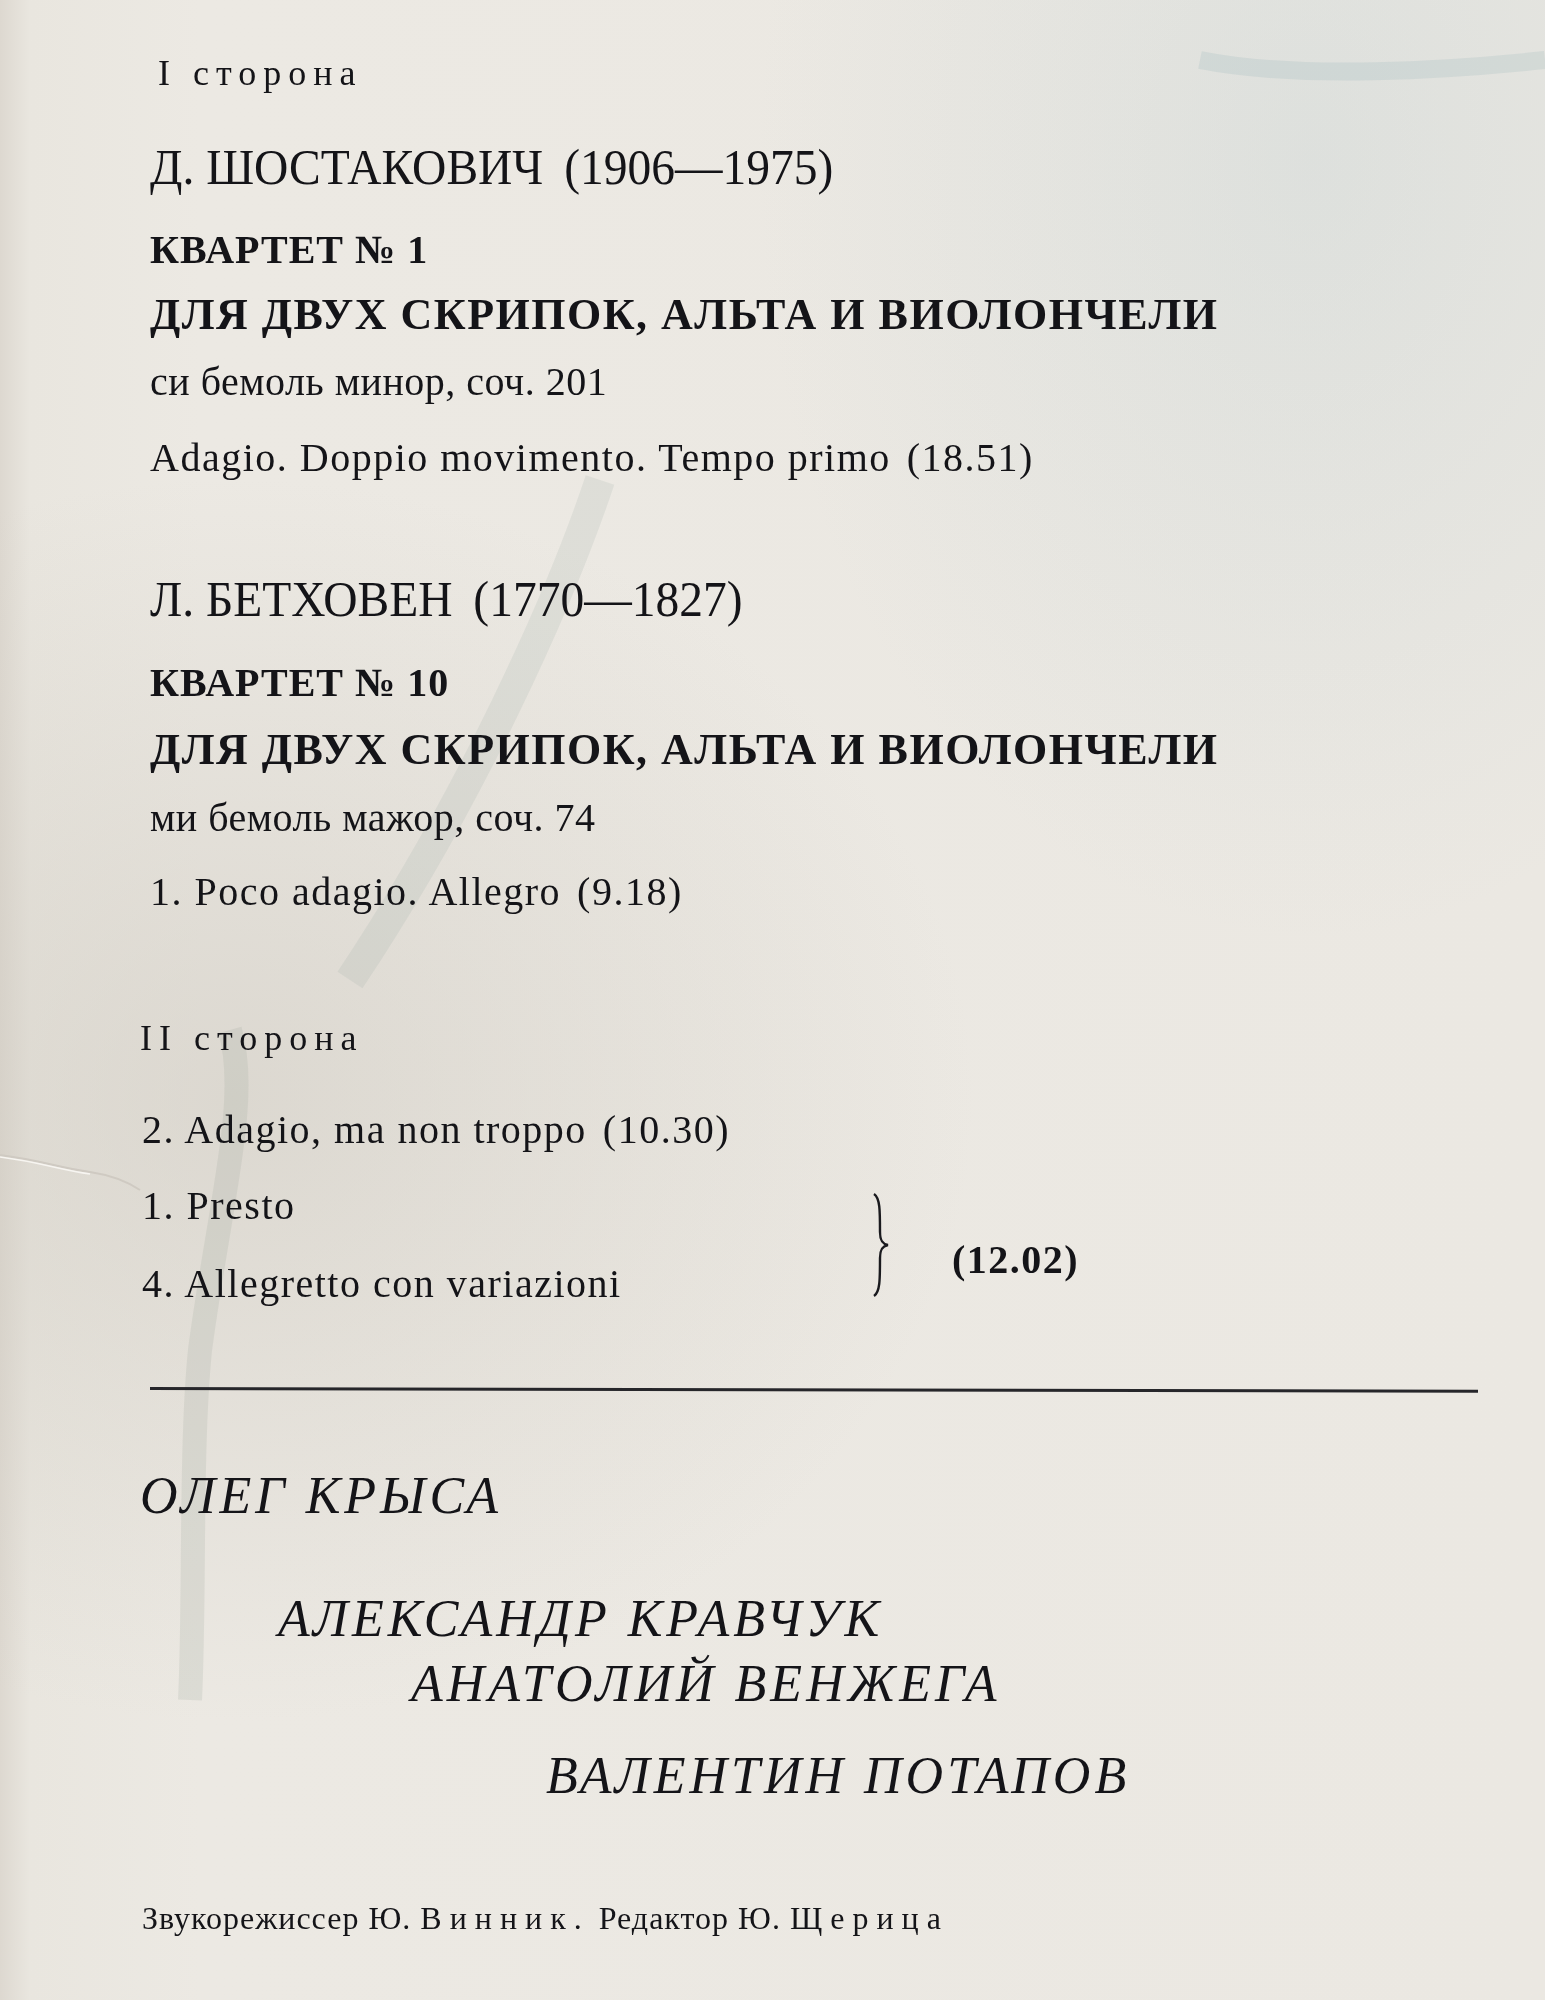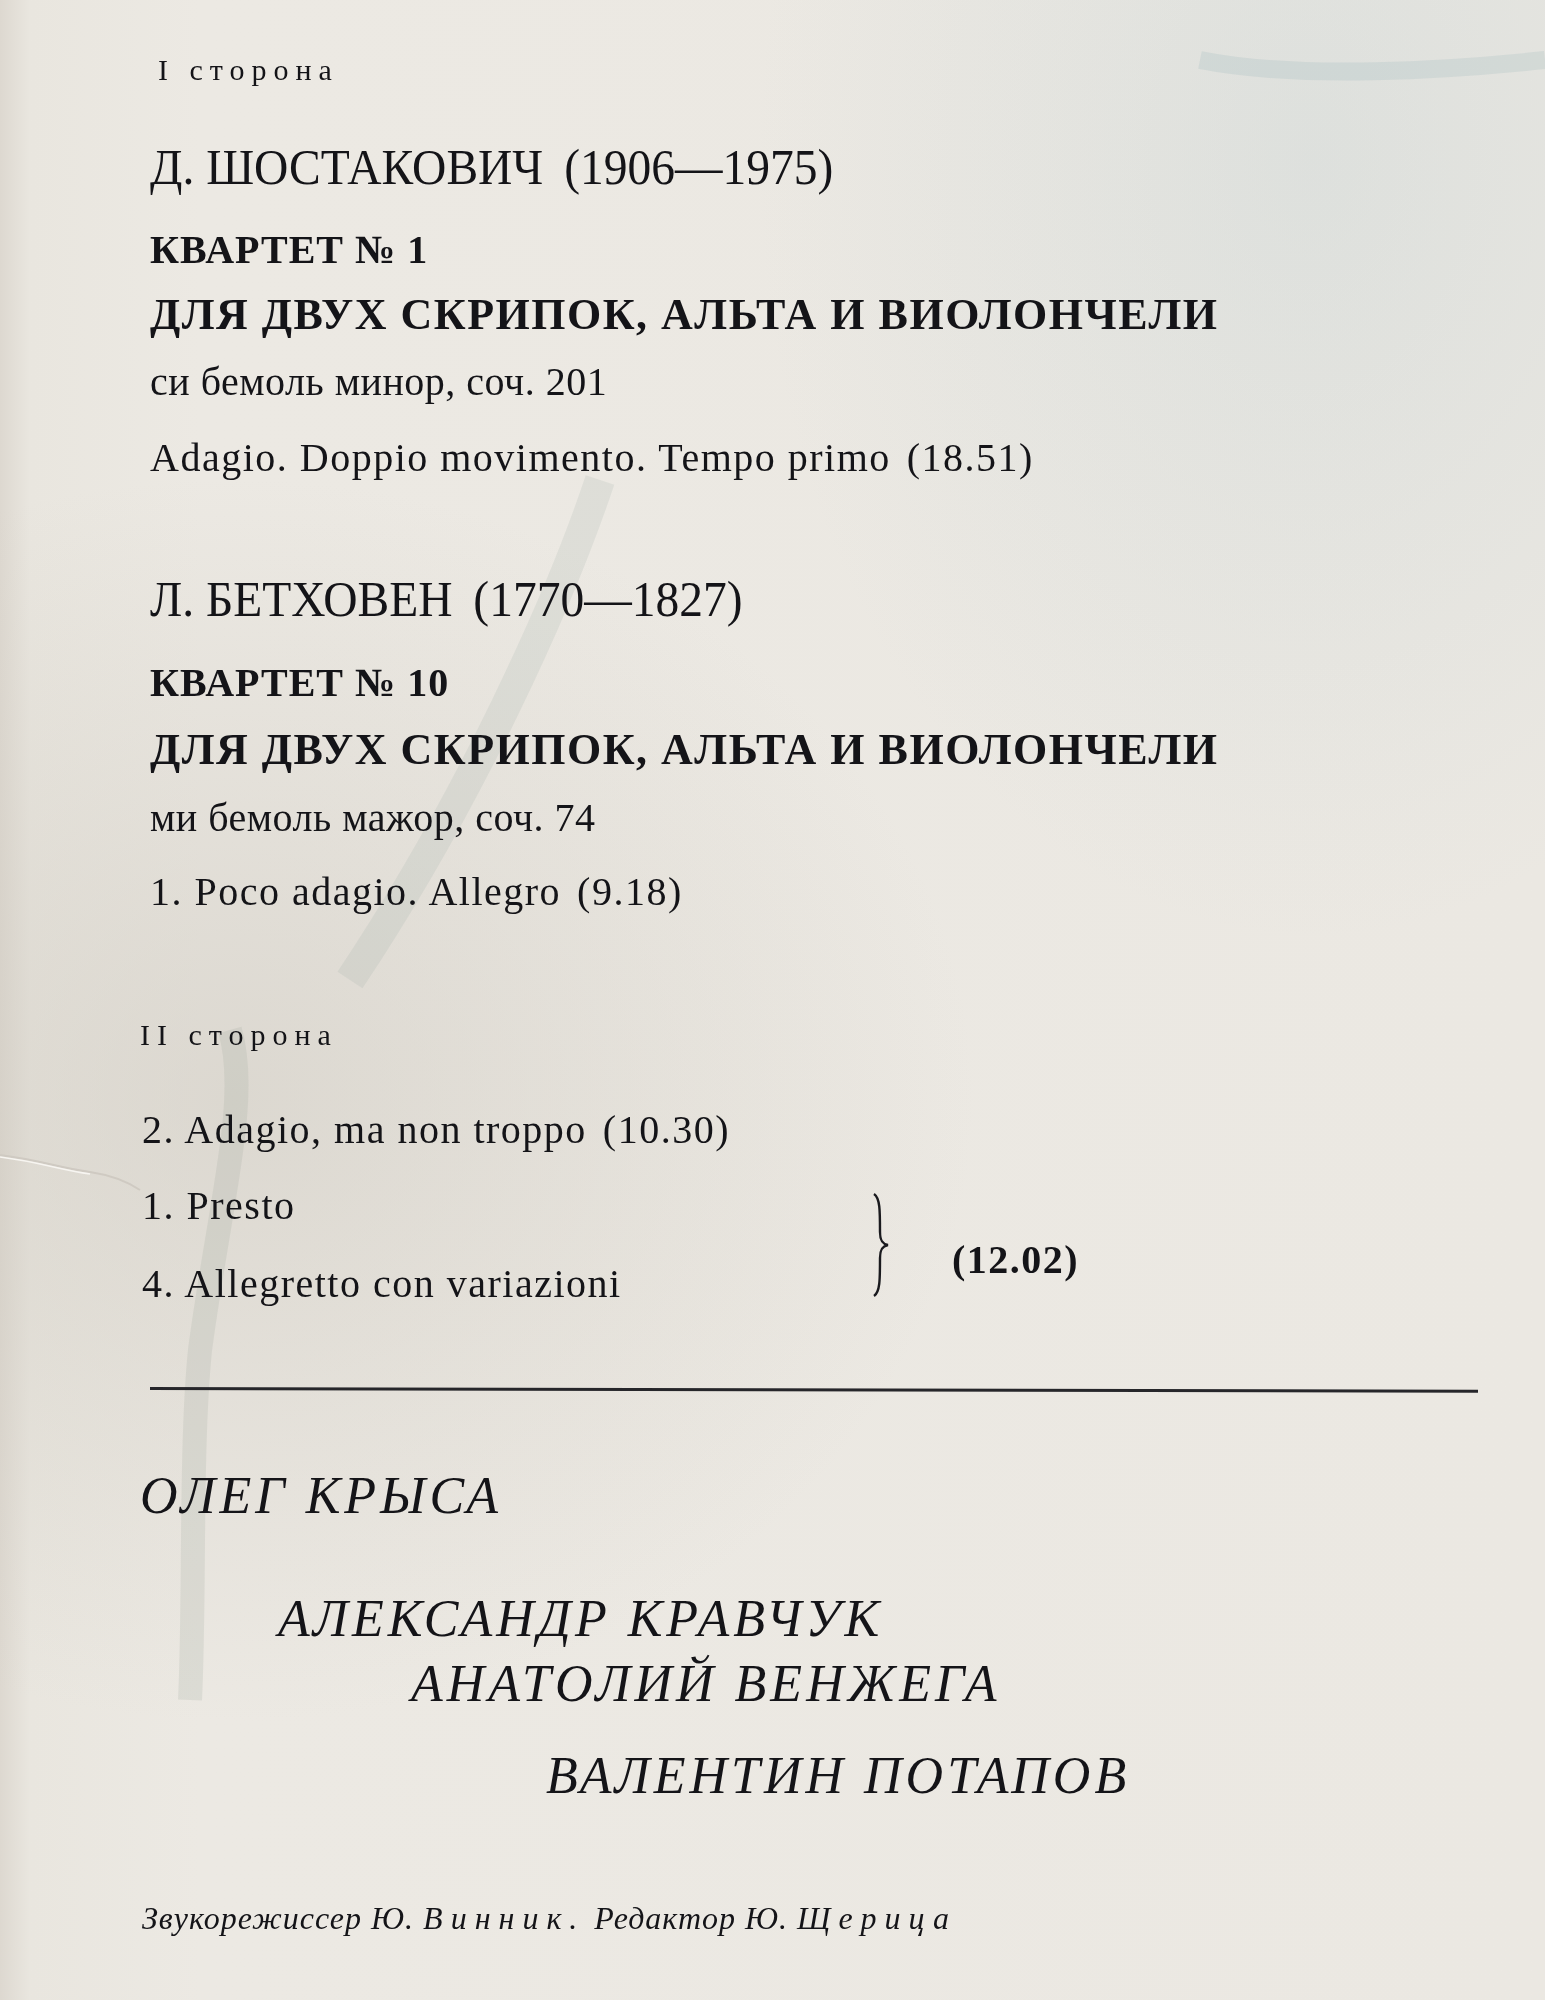--- a/index.html
+++ b/index.html
@@ -8,21 +8,21 @@
     background:#ebe8e1;
     background-image:
       radial-gradient(ellipse at 15% 55%, rgba(200,195,185,0.45) 0%, rgba(0,0,0,0) 40%),
       radial-gradient(ellipse at 85% 8%, rgba(180,200,205,0.25) 0%, rgba(0,0,0,0) 30%),
       linear-gradient(90deg, #ddd8d0 0px, #e9e6df 30px, #ece9e3 200px, #ebe8e2 100%);
     position:relative;
     font-family:"Liberation Serif","DejaVu Serif",serif;
     color:#141418;
   }
   .t { position:absolute; white-space:nowrap; line-height:1; }
-  .side { font-size:30px; letter-spacing:7px; }
+  .side { font-size:36px; letter-spacing:7px; }
   .composer { font-size:50px; font-weight:normal; transform:scaleX(0.95); transform-origin:left; }
   .composer .dates { margin-left:22px; }
   .work { font-size:40px; font-weight:bold; letter-spacing:1px; }
   .instr { font-size:44px; font-weight:bold; letter-spacing:1.5px; }
   .key { font-size:40px; letter-spacing:0.5px; }
   .mvt { font-size:40px; letter-spacing:1.5px; }
   .dur { margin-left:16px; }
   .performer { font-size:52px; font-style:italic; letter-spacing:4px; }
   .credits { font-size:32px; letter-spacing:1px; }
   .credits .spaced { letter-spacing:8px; }
@@ -76,18 +76,18 @@
 </svg>
 <div class="t mvt" style="left:952px;top:1240px;font-weight:bold;">(12.02)</div>
 
 <div class="rule"></div>
 
 <div class="t performer" style="left:140px;top:1470px;">ОЛЕГ КРЫСА</div>
 <div class="t performer" style="left:278px;top:1565px;margin-top:28px;">АЛЕКСАНДР КРАВЧУК</div>
 <div class="t performer" style="left:411px;top:1658px;">АНАТОЛИЙ ВЕНЖЕГА</div>
 <div class="t performer" style="left:546px;top:1750px;">ВАЛЕНТИН ПОТАПОВ</div>
 
-<div class="t credits" style="left:142px;top:1902px;font-style:italic;">
+<div class="t credits" style="left:142px;top:1902px;">
   <span>Звукорежиссер Ю.</span>
   <span class="spaced">Винник.</span>
   <span>Редактор Ю.</span>
   <span class="spaced">Щерица</span>
 </div>
 
 </body></html>

